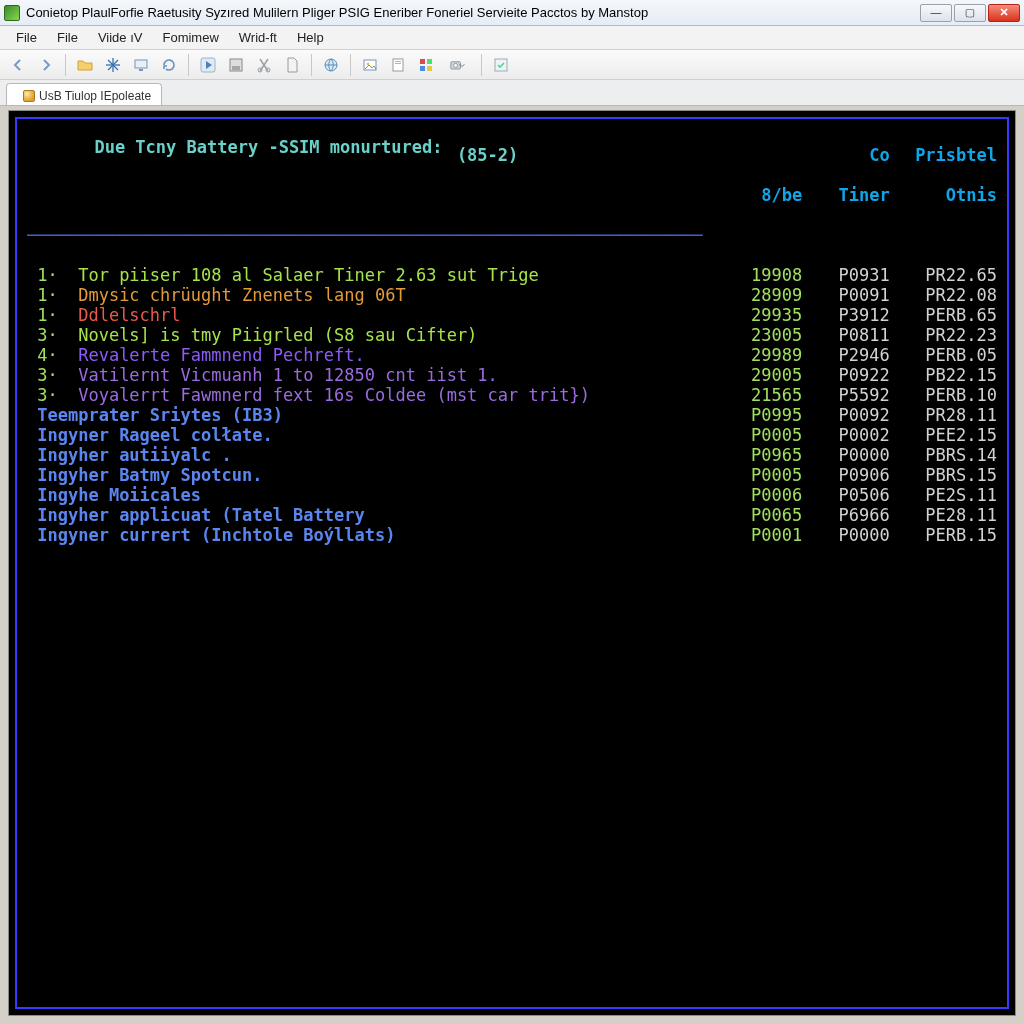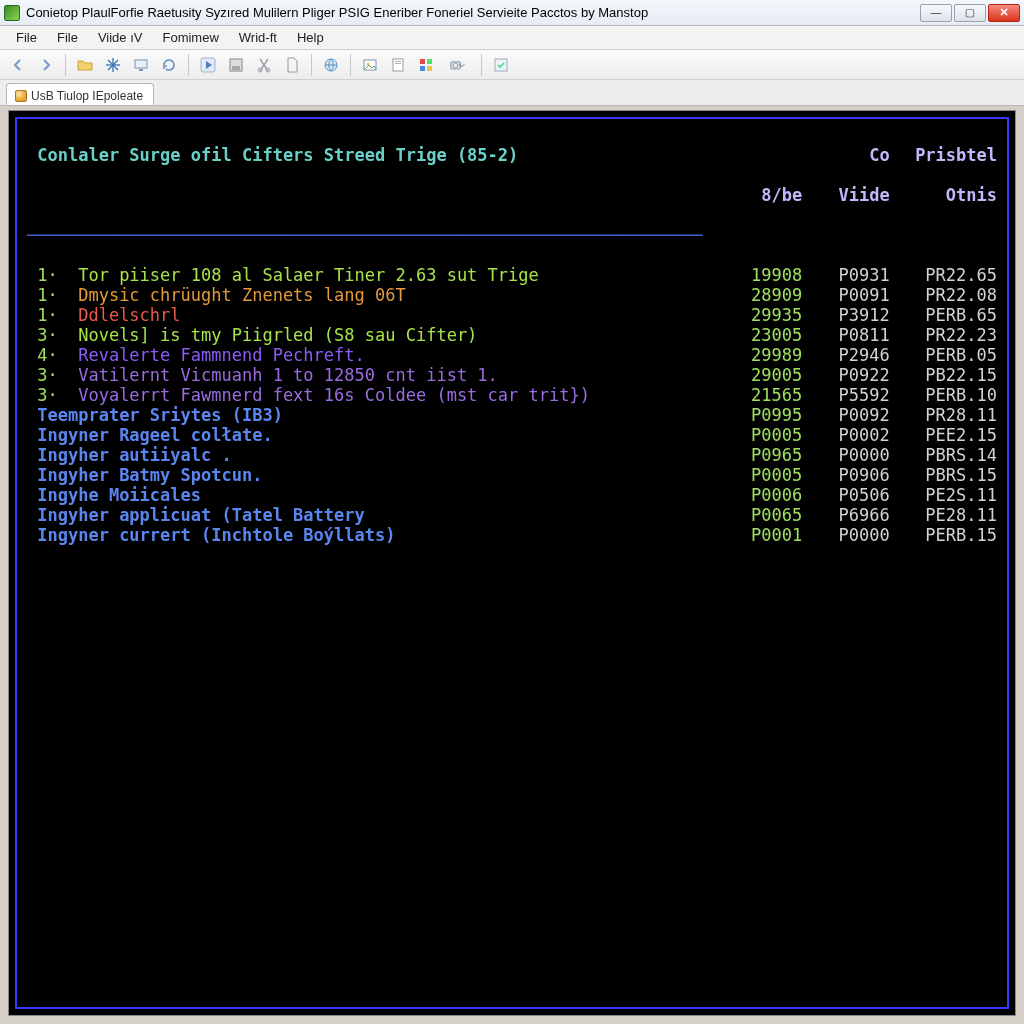--- a/index.html
+++ b/index.html
@@ -52,21 +52,21 @@
   .tool-btn svg { width: 16px; height: 16px; }
   .tool-sep { width:1px; height:22px; background:#c8c8c8; margin:0 3px; }
   .tool-drop { width: 32px; }
 
   
   .tabstrip {
     height: 26px; background: #eceeef; border-bottom: 1px solid #b8b8b8;
     display: flex; align-items: flex-end; padding-left: 6px;
   }
   .tab {
-    height: 22px; padding: 2px 10px 0 8px;
+    height: 22px; padding: 2px 10px 0 16px;
     border: 1px solid #b8b8b8; border-bottom: none;
     border-radius: 4px 4px 0 0;
     background: #fff;
     display: flex; align-items: center; gap: 4px;
     font-size: 12px; color: #333;
   }
   .tab .tab-ico { width:12px; height:12px; border-radius:2px;
     background: radial-gradient(circle at 30% 30%, #ffeaa3, #e0a030 70%); border:1px solid #b07720;}
 
   
@@ -82,21 +82,21 @@
   }
   .term {
     font-family: "Consolas", "Lucida Console", monospace;
     font-size: 17px;
     line-height: 20px;
     white-space: pre;
     color: #6fa8ff;
   }
   .term .hdr1 { color: #6ad0c8; font-weight: bold; }
   .term .hdr2 { color: #6ad0c8; font-weight: bold; }
-  .term .colh { color: #c4b5fd; font-weight: bold; }
+  .term .colh { color: #0ea5e9; font-weight: bold; }
   .term .rule { color: #4a62d6; }
   .term .num  { color: #a0e060; }
   .term .code1{ color: #d3d3d3; }
   .term .code2{ color: #d3d3d3; }
 
   .c-green  { color: #a6e34a; }
   .c-orange { color: #e39a3a; }
   .c-red    { color: #e95a4a; }
   .c-purple { color: #8b5cf6; }
   .c-violet { color: #9a6ce0; }
@@ -246,30 +246,33 @@
 
 <div class="tabstrip">
   <div class="tab">
     <span class="tab-ico"></span>
     <span>UsB Tiulop IEpoleate</span>
   </div>
 </div>
 
 <div class="term-wrap">
   <div class="term-inner">
+    <div class="legend-cut term">
+      <span class="hdr1">Due Tcny Battery -SSIM monurtured:</span>
+    </div>
     <div class="term">
 <div class="row">
   <span class="desc"> <span class="hdr2">Conlaler Surge ofil Cifters Streed Trige (85-2)</span></span>
   <span class="coln"></span>
   <span class="colc1 colh">Co</span>
   <span class="colc2 colh">Prisbtel</span>
 </div>
 <div class="row">
   <span class="desc"></span>
   <span class="coln colh">8/be</span>
-  <span class="colc1 colh">Viide</span>
+  <span class="colc1 colh">Tiner</span>
   <span class="colc2 colh">Otnis</span>
 </div>
 <div class="row rule"><span class="desc">──────────────────────────────────────────────────────────────────</span><span class="coln"></span><span class="colc1"></span><span class="colc2"></span></div>
 <div id="term-rows"><div class="row"><span class="desc"><span class="num"> 1·  </span><span class="c-green">Tor piiser 108 al Salaer Tiner 2.63 sut Trige</span></span><span class="coln num">19908</span><span class="colc1 code1">P0931</span><span class="colc2 code2">PR22.65</span></div><div class="row"><span class="desc"><span class="num"> 1·  </span><span class="c-orange">Dmysic chrüught Znenets lang 06T</span></span><span class="coln num">28909</span><span class="colc1 code1">P0091</span><span class="colc2 code2">PR22.08</span></div><div class="row"><span class="desc"><span class="num"> 1·  </span><span class="c-red">Ddlelschrl</span></span><span class="coln num">29935</span><span class="colc1 code1">P3912</span><span class="colc2 code2">PERB.65</span></div><div class="row"><span class="desc"><span class="num"> 3·  </span><span class="c-green">Novels] is tmy Piigrled (S8 sau Cifter)</span></span><span class="coln num">23005</span><span class="colc1 code1">P0811</span><span class="colc2 code2">PR22.23</span></div><div class="row"><span class="desc"><span class="num"> 4·  </span><span class="c-purple">Revalerte Fammnend Pechreft.</span></span><span class="coln num">29989</span><span class="colc1 code1">P2946</span><span class="colc2 code2">PERB.05</span></div><div class="row"><span class="desc"><span class="num"> 3·  </span><span class="c-violet">Vatilernt Vicmuanh 1 to 12850 cnt iist 1.</span></span><span class="coln num">29005</span><span class="colc1 code1">P0922</span><span class="colc2 code2">PB22.15</span></div><div class="row"><span class="desc"><span class="num"> 3·  </span><span class="c-violet">Voyalerrt Fawmnerd fext 16s Coldee (mst car trit})</span></span><span class="coln num">21565</span><span class="colc1 code1">P5592</span><span class="colc2 code2">PERB.10</span></div><div class="row"><span class="desc"><span> </span><span class="c-blue">Teemprater Sriytes (IB3)</span></span><span class="coln num">P0995</span><span class="colc1 code1">P0092</span><span class="colc2 code2">PR28.11</span></div><div class="row"><span class="desc"><span> </span><span class="c-blue">Ingyner Rageel colłate.</span></span><span class="coln num">P0005</span><span class="colc1 code1">P0002</span><span class="colc2 code2">PEE2.15</span></div><div class="row"><span class="desc"><span> </span><span class="c-blue">Ingyher autiiyalc .</span></span><span class="coln num">P0965</span><span class="colc1 code1">P0000</span><span class="colc2 code2">PBRS.14</span></div><div class="row"><span class="desc"><span> </span><span class="c-blue">Ingyher Batmy Spotcun.</span></span><span class="coln num">P0005</span><span class="colc1 code1">P0906</span><span class="colc2 code2">PBRS.15</span></div><div class="row"><span class="desc"><span> </span><span class="c-blue">Ingyhe Moiicales</span></span><span class="coln num">P0006</span><span class="colc1 code1">P0506</span><span class="colc2 code2">PE2S.11</span></div><div class="row"><span class="desc"><span> </span><span class="c-blue">Ingyher applicuat (Tatel Battery</span></span><span class="coln num">P0065</span><span class="colc1 code1">P6966</span><span class="colc2 code2">PE28.11</span></div><div class="row"><span class="desc"><span> </span><span class="c-blue">Ingyner currert (Inchtole Boýllats)</span></span><span class="coln num">P0001</span><span class="colc1 code1">P0000</span><span class="colc2 code2">PERB.15</span></div></div>
     </div>
   </div>
 </div>
 
 </body></html>

